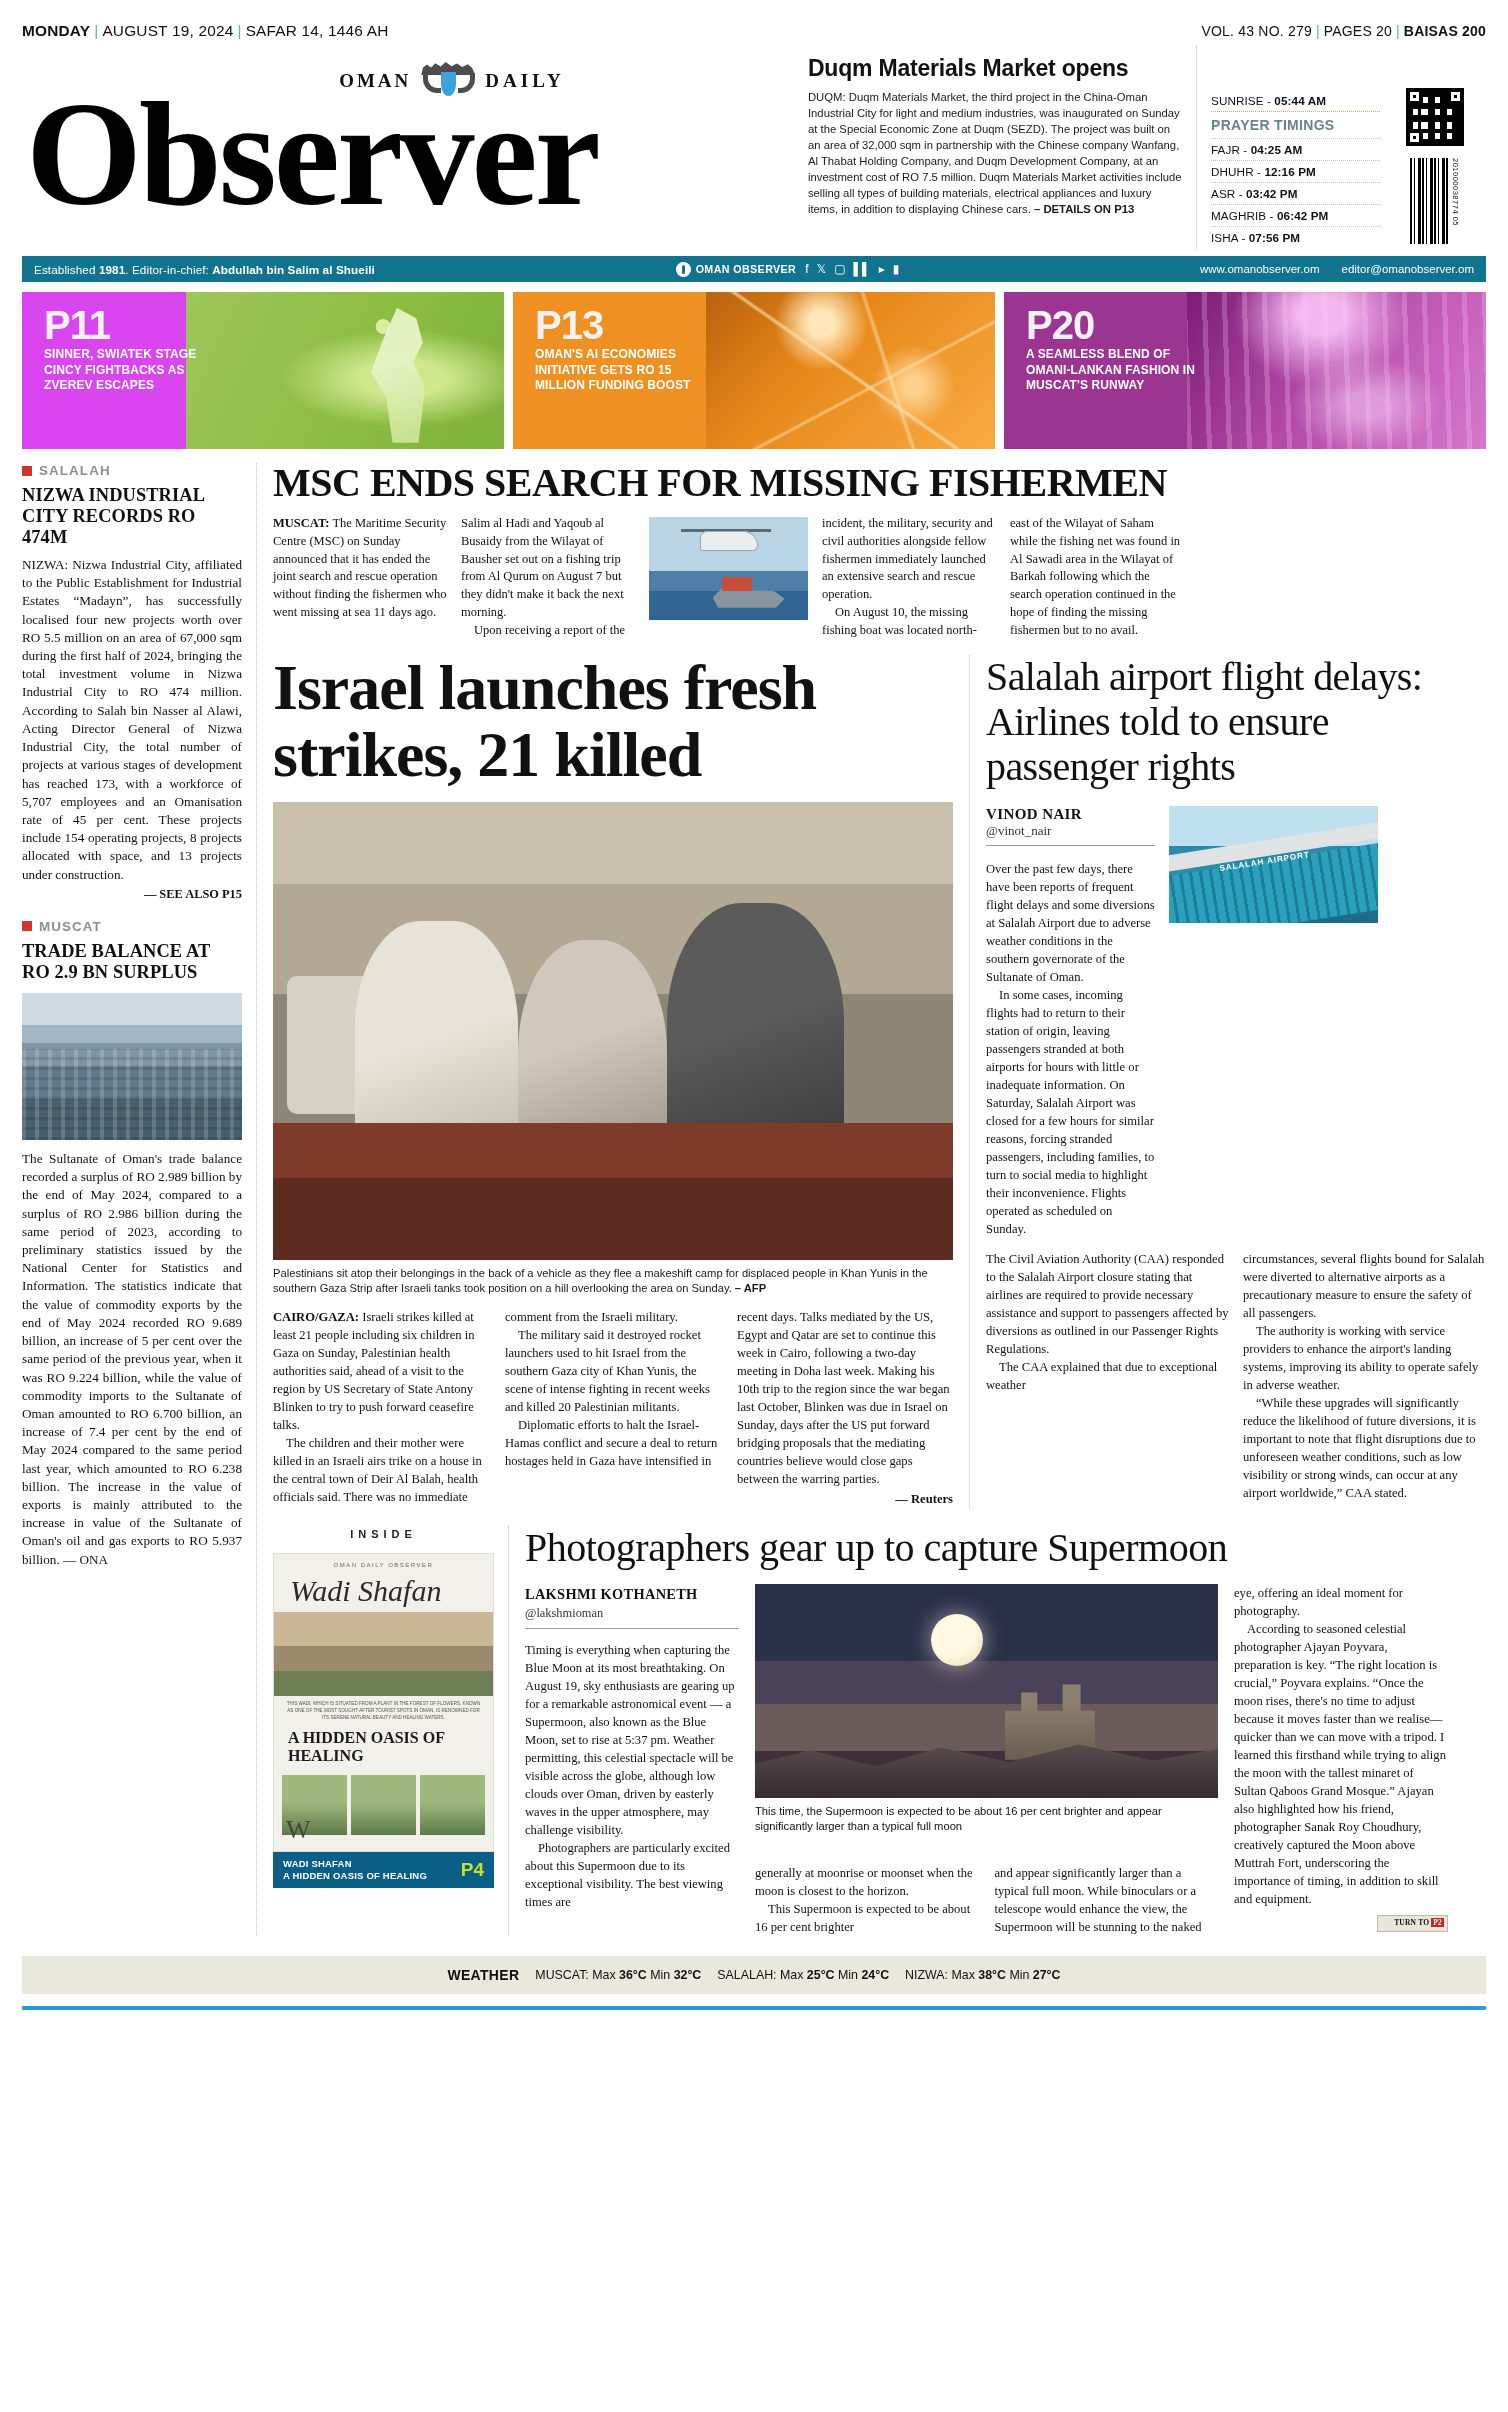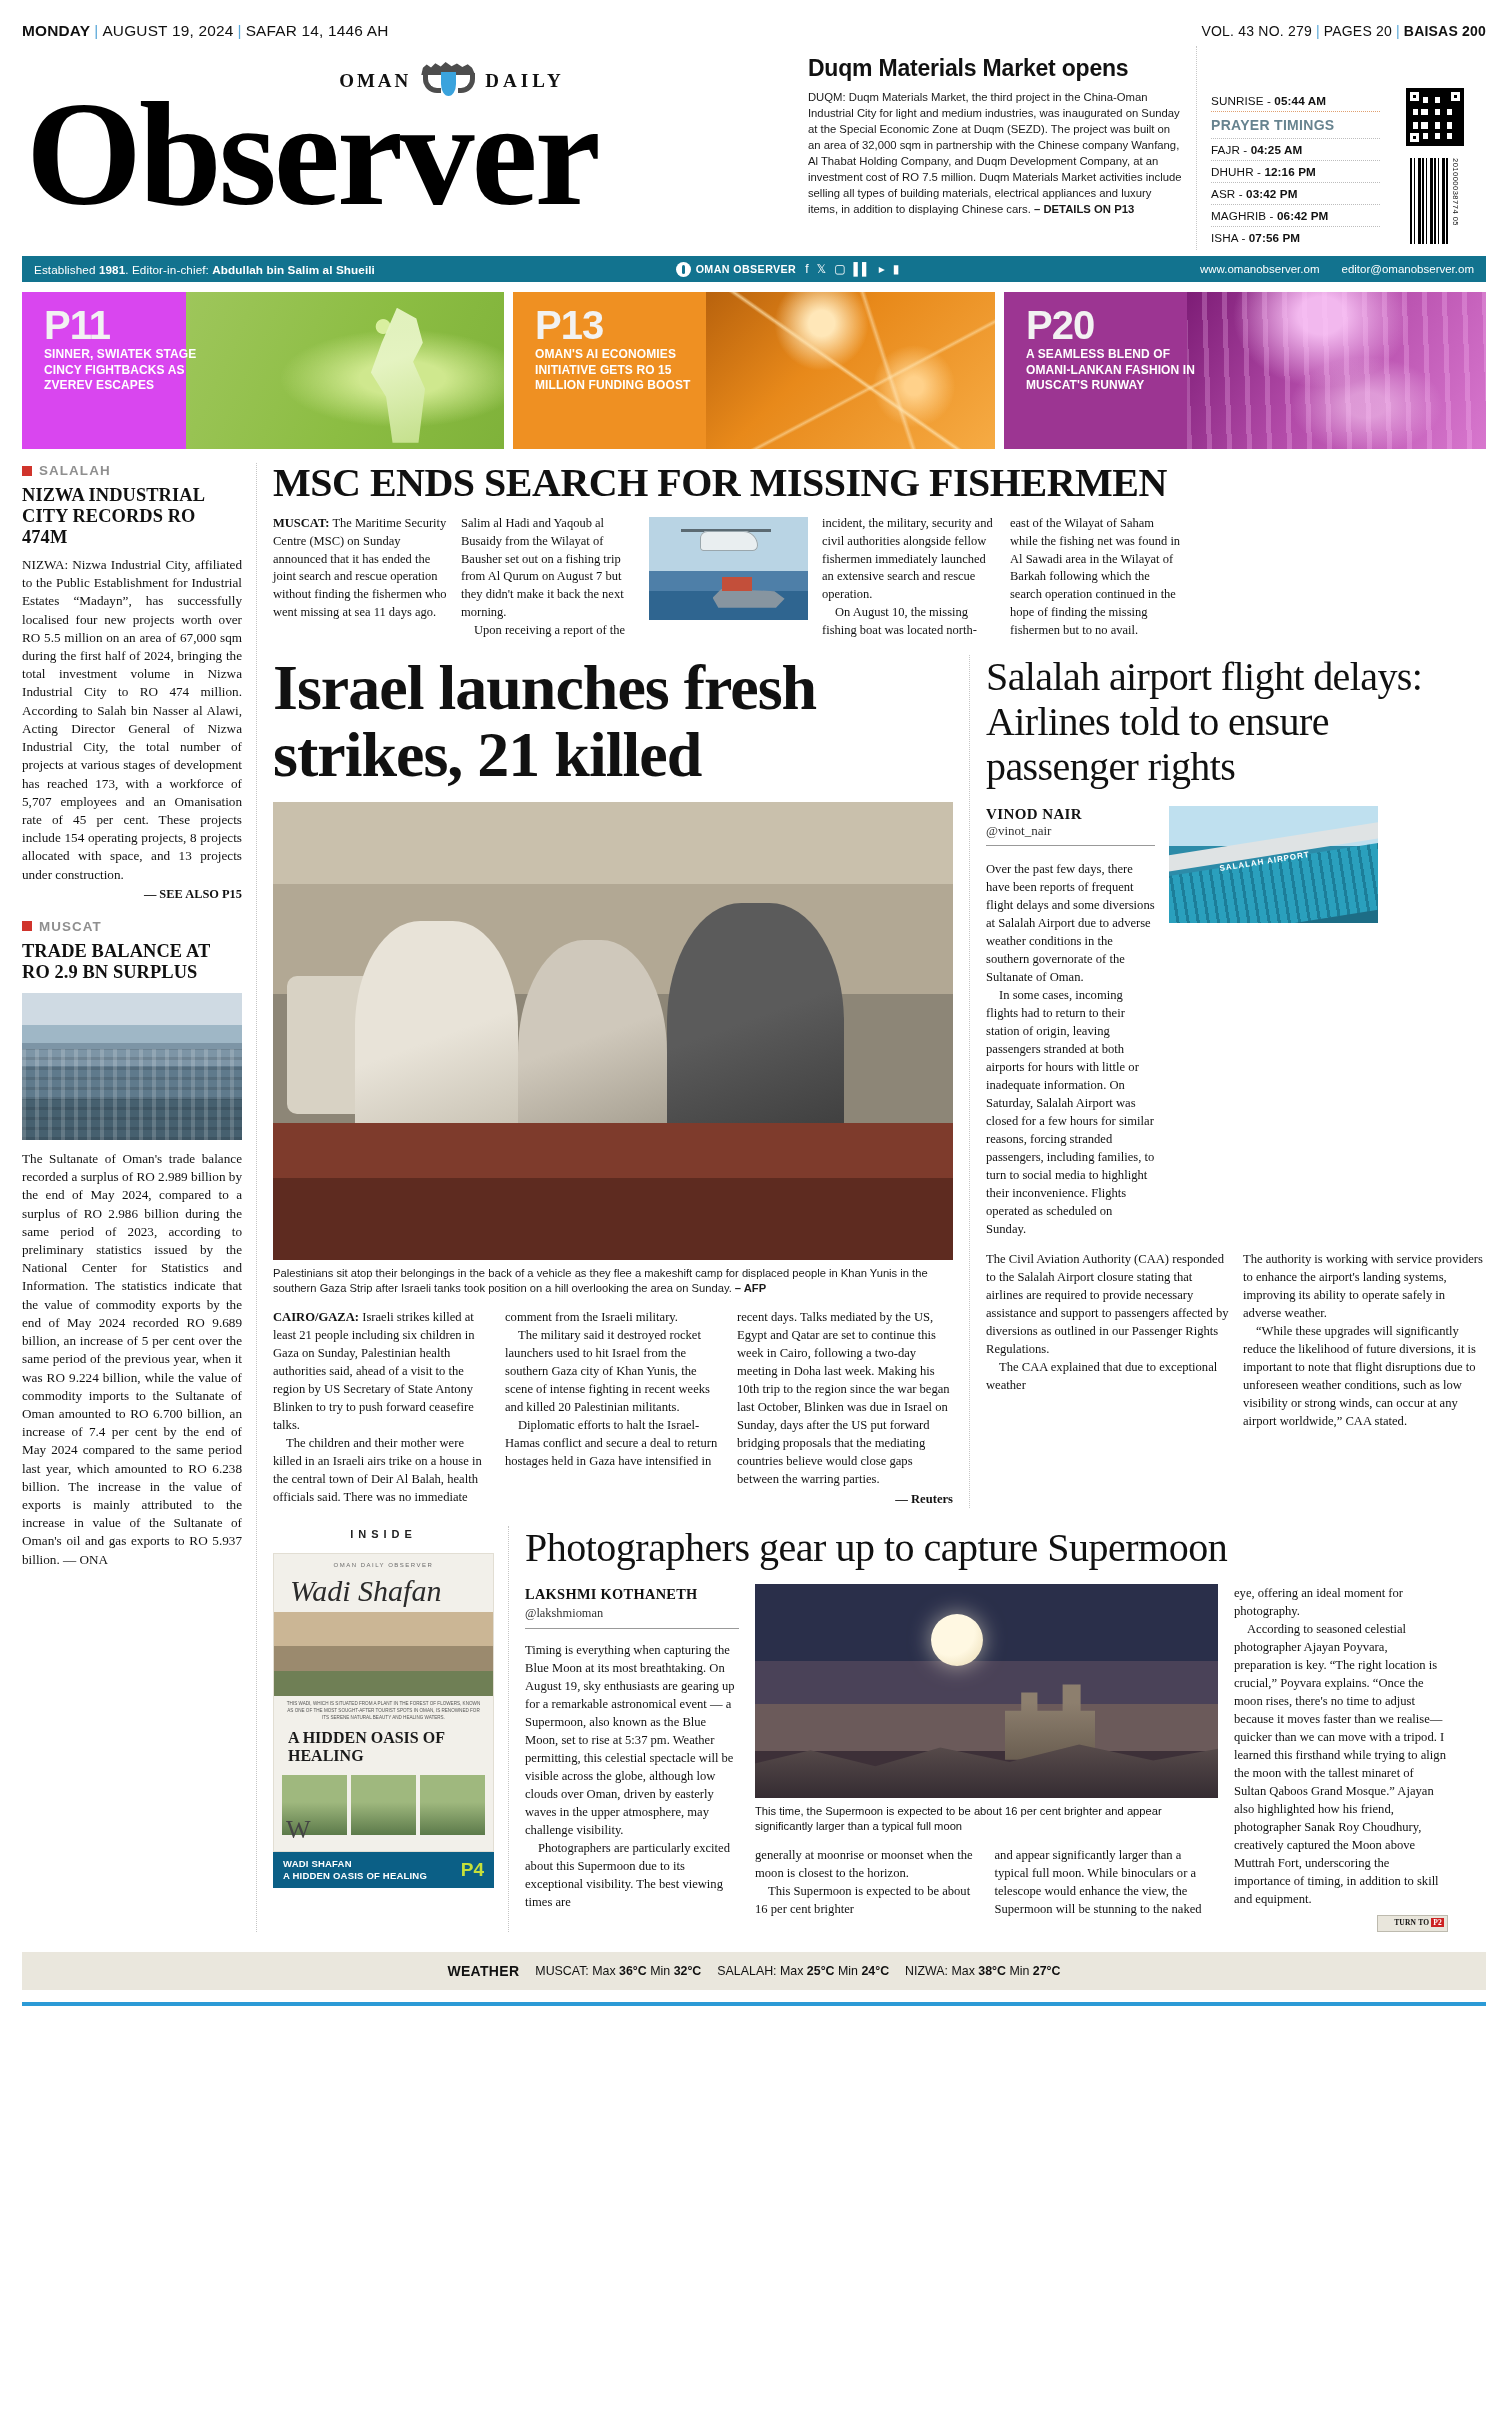--- a/index.html
+++ b/index.html
@@ -256,21 +256,21 @@
      background: linear-gradient(180deg,#2a2f4a 0 36%, #4a4258 36% 56%, #6b5a5a 56% 78%, #3d3038 78% 100%); }
   .moon-photo .m { position:absolute; left:38%; top:14%; width:52px; height:52px; border-radius:50%;
      background: radial-gradient(circle at 38% 34%, #fff8e2 0 50%, #e8d9b0 100%); box-shadow:0 0 22px rgba(255,245,220,.55);}
   .moon-photo .fort { position:absolute; left:54%; bottom:18%; width:90px; height:82px;
      background: linear-gradient(180deg,#8d7f6e 0 30%, #6a5e51 100%);
      clip-path: polygon(0 100%, 0 40%, 18% 40%, 18% 18%, 36% 18%, 36% 40%, 64% 40%, 64% 8%, 84% 8%, 84% 40%, 100% 40%, 100% 100%); }
   .moon-photo .ridge { position:absolute; left:0; bottom:0; width:100%; height:34%;
      background: linear-gradient(180deg,#564a4a 0 30%, #352c32 100%);
      clip-path: polygon(0 100%, 0 52%, 12% 34%, 26% 56%, 40% 30%, 55% 50%, 70% 26%, 86% 48%, 100% 32%, 100% 100%); }
   .moon-cap { font-size: 11.2px; line-height: 1.34; padding: 6px 2px 10px 0; }
-  .moon-lower { display: flex; gap: 16px; margin-top: 2px; }
+  .moon-lower { display: flex; gap: 16px; margin-top: 20px; }
   .moon-lower .c { flex: 1; font-family: "Liberation Serif", serif; font-size: 12.6px; line-height: 1.43; }
   .moon-lower .c p + p { text-indent: 13px; }
   .turnto { display:inline-block; background:#e9e6dc; border:1px solid #bdbaae; font-size:7.5px;
      font-weight:700; padding: 2px 3px; letter-spacing:0.2px; }
   .turnto i { background:#cc2222; color:#fff; font-style:normal; padding:0 2px; margin-left:2px;}
 
   
   .weather { margin: 20px 0 0 0; background: #eae7dd; height: 38px; display:flex;
              align-items:center; justify-content:center; gap: 16px; font-size: 12.4px; }
   .weather .wlabel { font-weight: 700; font-size: 14px; letter-spacing: 0.3px; }
@@ -483,20 +483,21 @@
                 <span class="glass"></span>
               <span class="sign">SALALAH AIRPORT</span>
             </div>
           </div>
           <div class="sal-cols">
             <div class="c">
               <p>The Civil Aviation Authority (CAA) responded to the Salalah Airport closure stating that airlines are required to provide necessary assistance and support to passengers affected by diversions as outlined in our Passenger Rights Regulations.</p>
               <p>The CAA explained that due to exceptional weather</p>
             </div>
             <div class="c">
+              <p>circumstances, several flights bound for Salalah were diverted to alternative airports as a precautionary measure to ensure the safety of all passengers.</p>
               <p>The authority is working with service providers to enhance the airport's landing systems, improving its ability to operate safely in adverse weather.</p>
               <p>“While these upgrades will significantly reduce the likelihood of future diversions, it is important to note that flight disruptions due to unforeseen weather conditions, such as low visibility or strong winds, can occur at any airport worldwide,” CAA stated.</p>
             </div>
           </div>
         </div>
       </div>
 
       <div class="row3">
         <div class="inside-box">
           <div class="inside-label">INSIDE</div>

